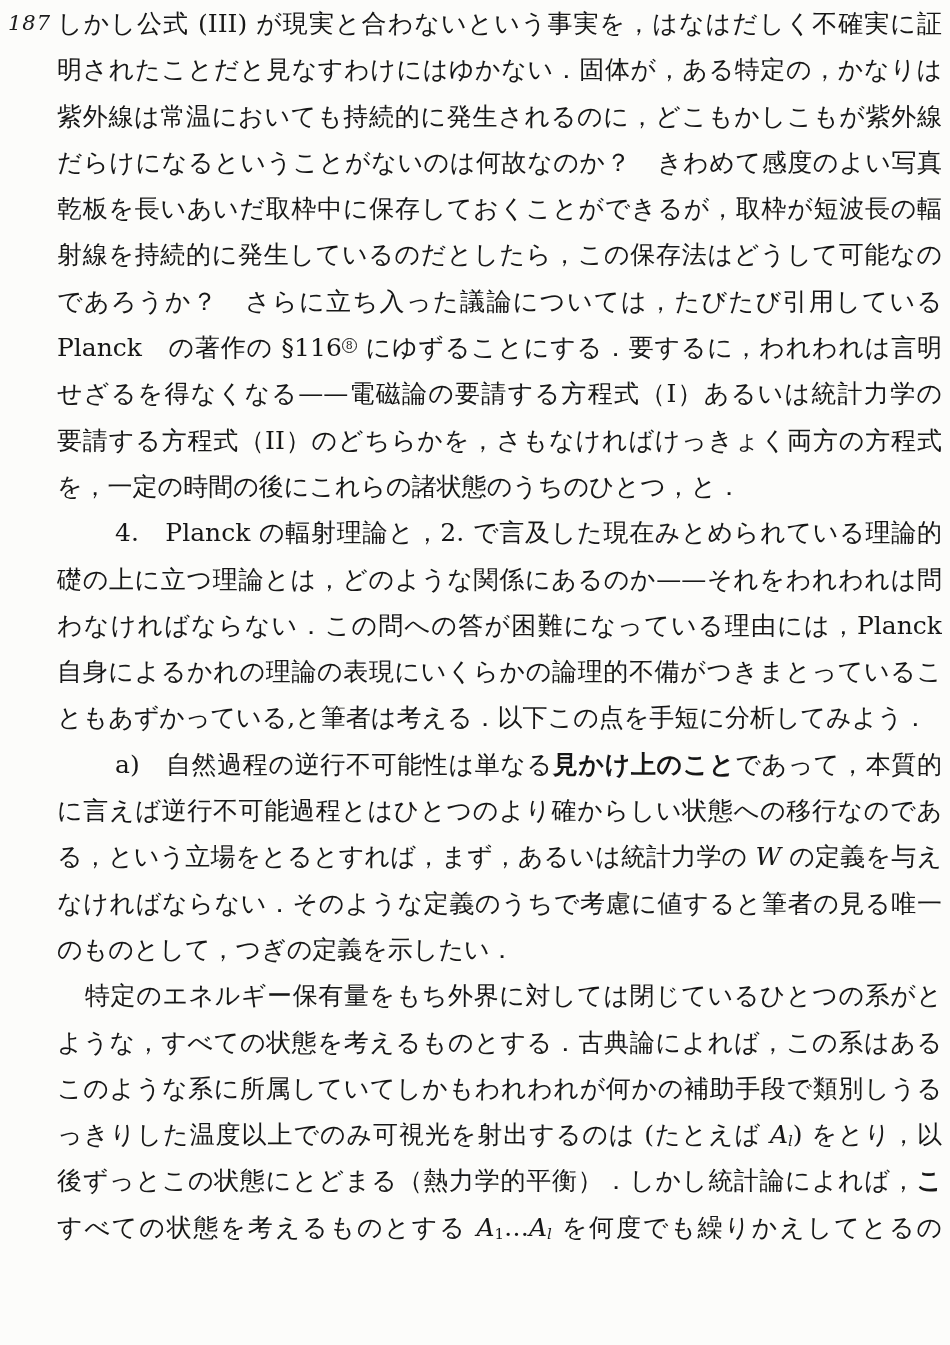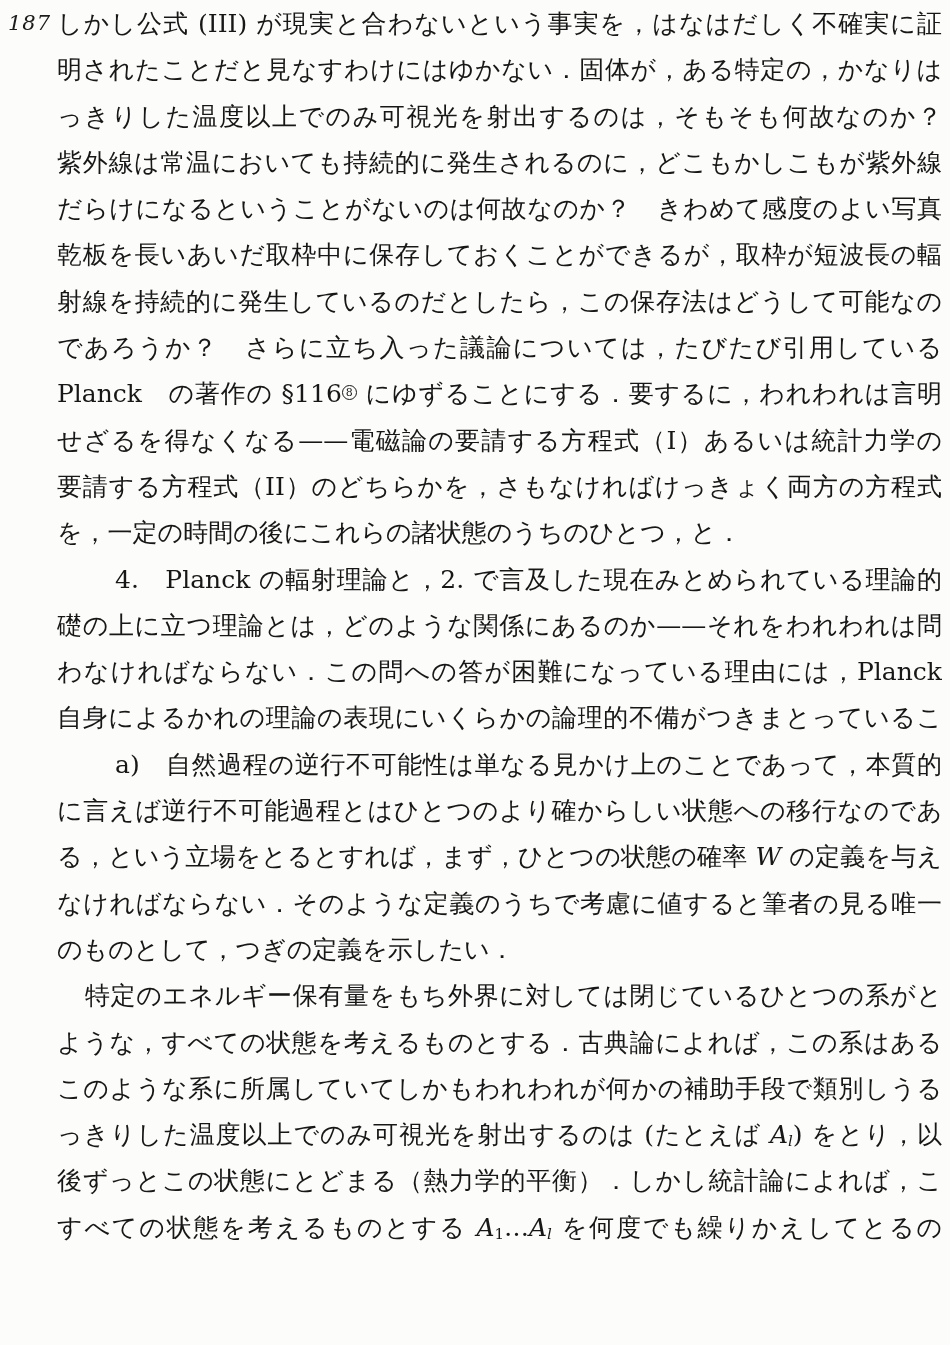--- a/index.html
+++ b/index.html
@@ -28,21 +28,21 @@
     text-align:justify;
     text-align-last:justify;
   }
   .line.nj { text-align-last:left; }
   .indent-0 > .line.first { padding-left:0; }
   .indent-1 > .line.first { padding-left:28px; }
   .indent-2 > .line.first { padding-left:58px; }
   .sg-n { }
   .sg-b {
     font-family:"DejaVu Sans","Liberation Sans",sans-serif;
-    font-weight:400;
+    font-weight:700;
   }
   .sg-i { font-style:italic; }
   .sg-sub { font-size:0.6em; vertical-align:-0.22em; }
   .sg-isub { font-size:0.6em; vertical-align:-0.22em; font-style:italic; }
   .sg-sup {
     display:inline-block;
     box-sizing:border-box;
     width:15px; height:15px;
     border:1px solid currentColor; border-radius:50%;
     font-size:11px; line-height:13px; text-align:center;
@@ -52,41 +52,41 @@
 </style>
 </head>
 <body>
 
 <div class="page">
   <span class="page-num">187</span>
   <div>
       <div class="para indent-0">
         <div class="line first"><span class="sg-n">しかし公式 (III) が現実と合わないという事実を，はなはだしく不確実に証</span></div>
         <div class="line"><span class="sg-n">明されたことだと見なすわけにはゆかない．固体が，ある特定の，かなりは</span></div>
-        <div class="line"><span class="sg-n">っきりした温度以上でのみ可視光を射出するのは，そもそも何故なのか？</span></div>
         <div class="line"><span class="sg-n">紫外線は常温においても持続的に発生されるのに，どこもかしこもが紫外線</span></div>
         <div class="line"><span class="sg-n">だらけになるということがないのは何故なのか？　きわめて感度のよい写真</span></div>
         <div class="line"><span class="sg-n">乾板を長いあいだ取枠中に保存しておくことができるが，取枠が短波長の輻</span></div>
         <div class="line"><span class="sg-n">射線を持続的に発生しているのだとしたら，この保存法はどうして可能なの</span></div>
         <div class="line"><span class="sg-n">であろうか？　さらに立ち入った議論については，たびたび引用している</span></div>
         <div class="line"><span class="sg-n">Planck　の著作の §116</span><span class="sg-sup">8</span><span class="sg-n"> にゆずることにする．要するに，われわれは言明</span></div>
         <div class="line"><span class="sg-n">せざるを得なくなる——電磁論の要請する方程式（I）あるいは統計力学の</span></div>
         <div class="line"><span class="sg-n">要請する方程式（II）のどちらかを，さもなければけっきょく両方の方程式</span></div>
         <div class="line nj"><span class="sg-n">を，一定の時間の後にこれらの諸状態のうちのひとつ，と．</span></div>
       </div>
       <div class="para indent-2">
         <div class="line first"><span class="sg-n">4.　Planck の輻射理論と，2. で言及した現在みとめられている理論的基</span></div>
         <div class="line"><span class="sg-n">礎の上に立つ理論とは，どのような関係にあるのか——それをわれわれは問</span></div>
         <div class="line"><span class="sg-n">わなければならない．この問への答が困難になっている理由には，Planck</span></div>
         <div class="line"><span class="sg-n">自身によるかれの理論の表現にいくらかの論理的不備がつきまとっているこ</span></div>
+        <div class="line nj"><span class="sg-n">ともあずかっている,と筆者は考える．以下この点を手短に分析してみよう．</span></div>
       </div>
       <div class="para indent-2">
         <div class="line first"><span class="sg-n">a)　自然過程の逆行不可能性は単なる</span><span class="sg-b">見かけ上のこと</span><span class="sg-n">であって，本質的</span></div>
         <div class="line"><span class="sg-n">に言えば逆行不可能過程とはひとつのより確からしい状態への移行なのであ</span></div>
-        <div class="line"><span class="sg-n">る，という立場をとるとすれば，まず，ひとつの状態の確率 </span><span class="sg-i">W</span><span class="sg-n"> の定義を与え</span></div>
+        <div class="line"><span class="sg-n">る，という立場をとるとすれば，まず，あるいは統計力学の </span><span class="sg-i">W</span><span class="sg-n"> の定義を与え</span></div>
         <div class="line"><span class="sg-n">なければならない．そのような定義のうちで考慮に値すると筆者の見る唯一</span></div>
         <div class="line nj"><span class="sg-n">のものとして，つぎの定義を示したい．</span></div>
       </div>
       <div class="para indent-1">
         <div class="line first"><span class="sg-n">特定のエネルギー保有量をもち外界に対しては閉じているひとつの系がと</span></div>
         <div class="line"><span class="sg-n">ような，すべての状態を考えるものとする．古典論によれば，この系はある</span></div>
         <div class="line"><span class="sg-n">このような系に所属していてしかもわれわれが何かの補助手段で類別しうる</span></div>
         <div class="line"><span class="sg-n">っきりした温度以上でのみ可視光を射出するのは (たとえば </span><span class="sg-i">A</span><span class="sg-isub">l</span><span class="sg-n">) をとり，以</span></div>
         <div class="line"><span class="sg-n">後ずっとこの状態にとどまる（熱力学的平衡）．しかし統計論によれば，</span><span class="sg-b">こ</span></div>
         <div class="line"><span class="sg-n">すべての状態を考えるものとする </span><span class="sg-i">A</span><span class="sg-sub">1</span><span class="sg-n">…</span><span class="sg-i">A</span><span class="sg-isub">l</span><span class="sg-n"> を何度でも繰りかえしてとるの</span></div>

